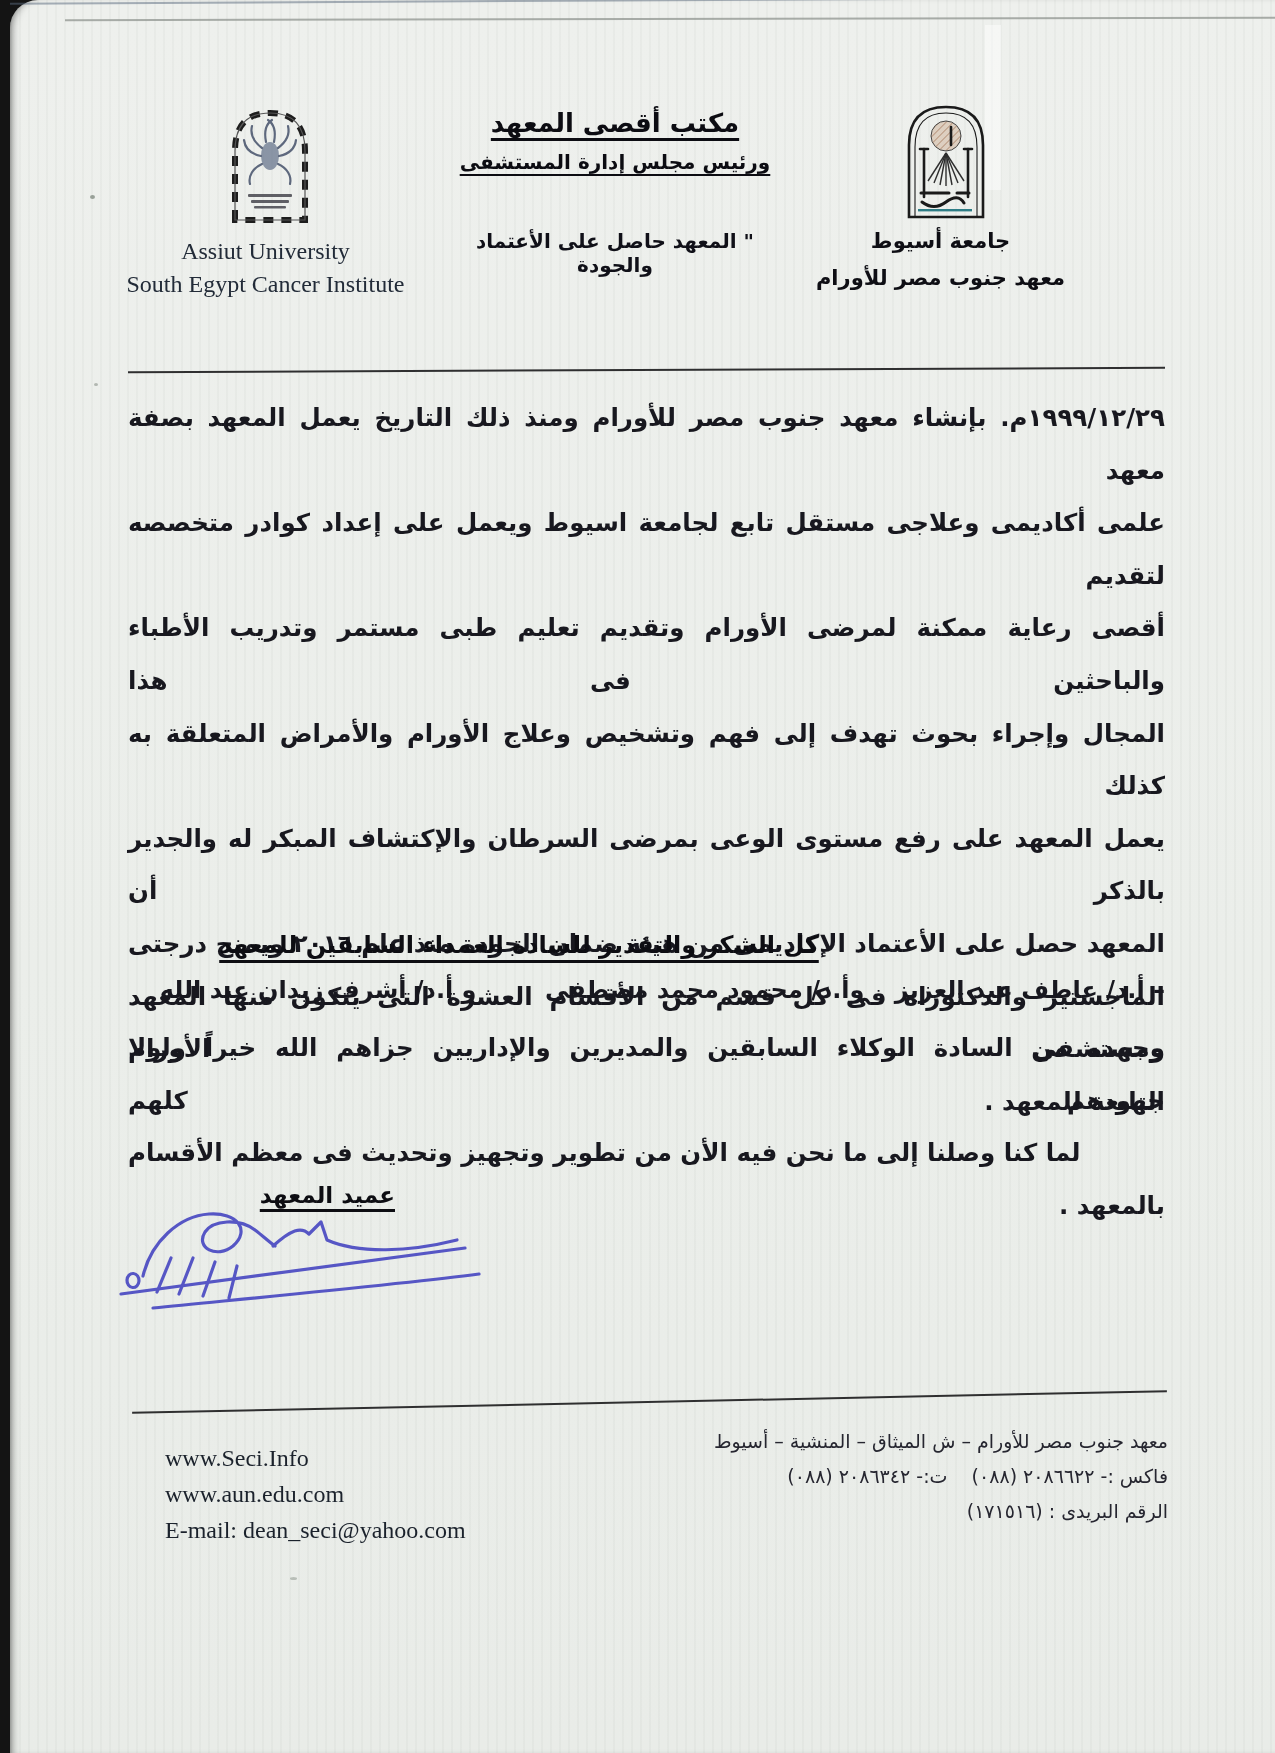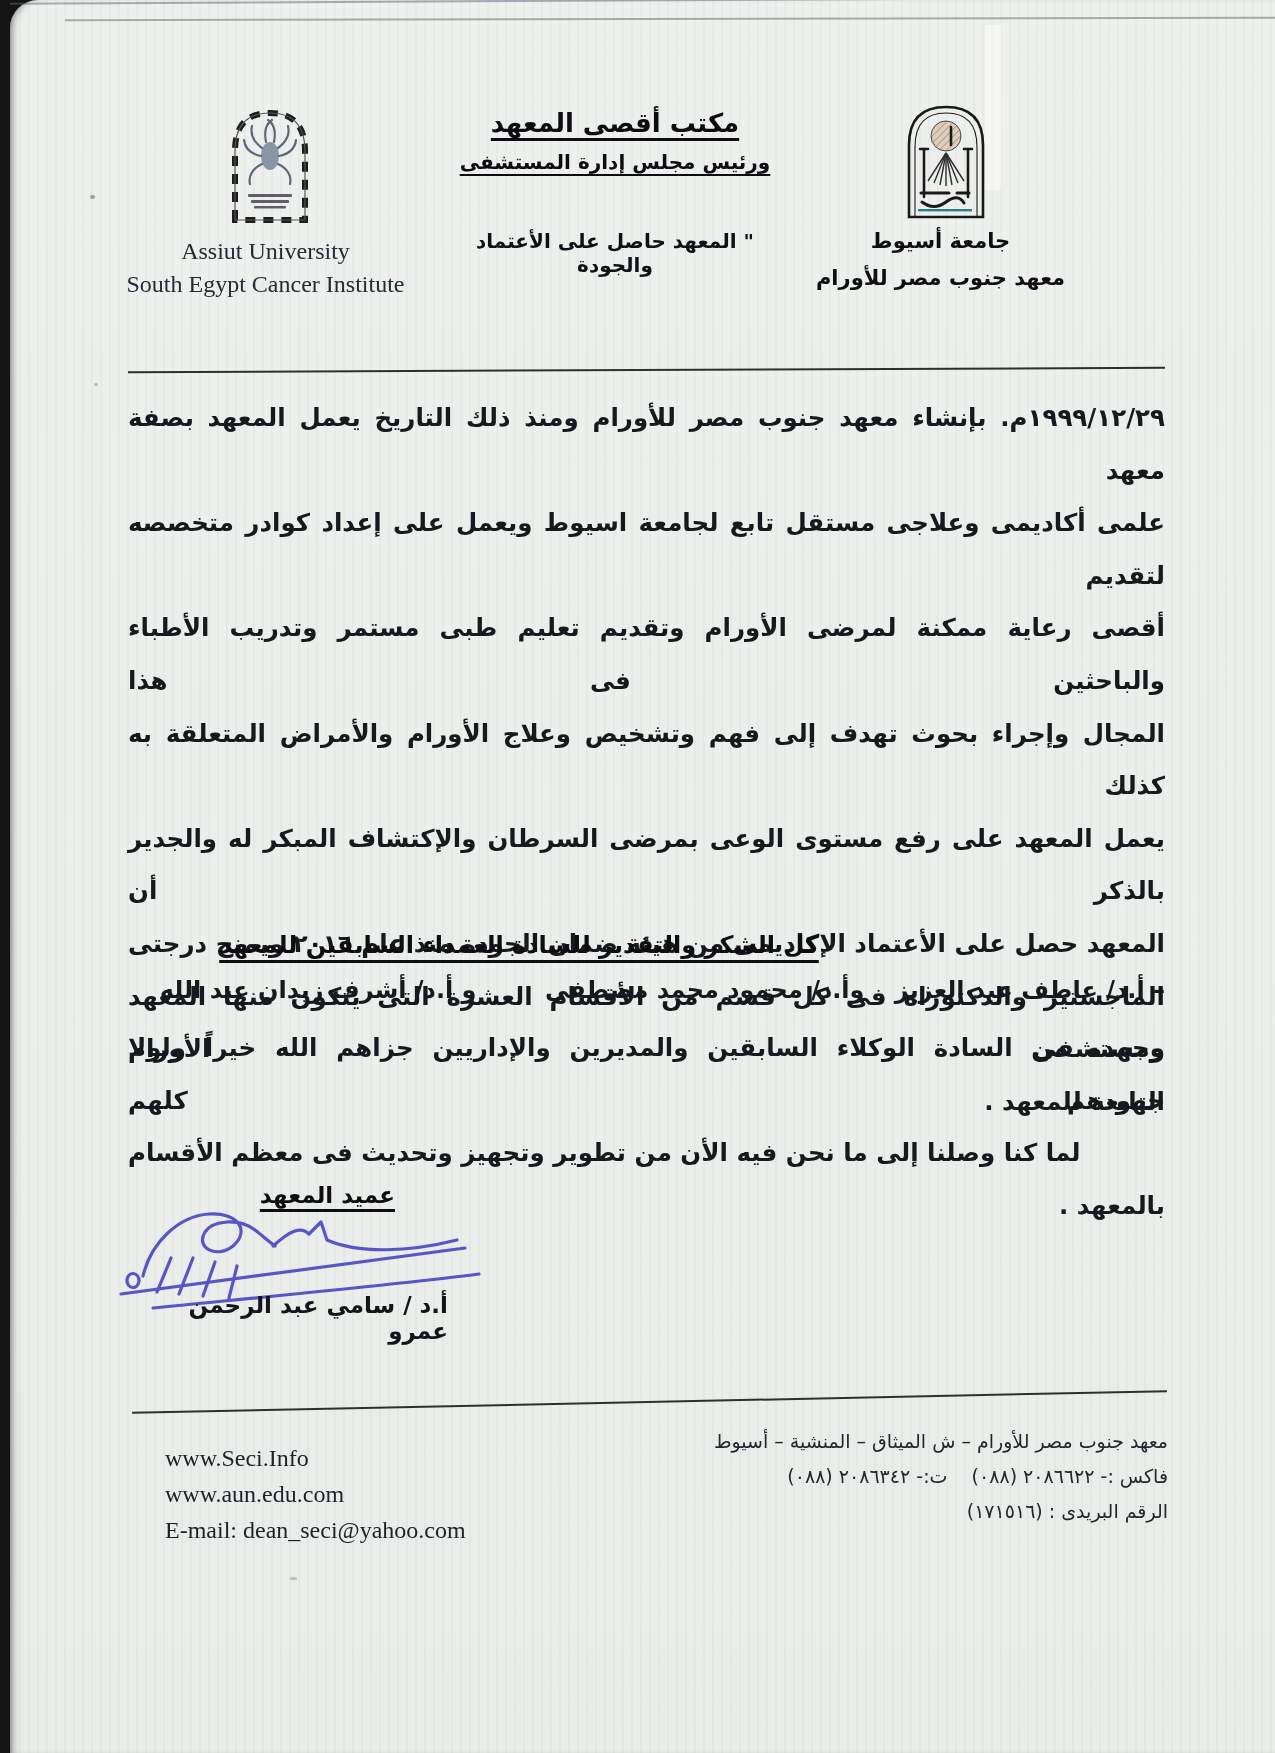--- a/index.html
+++ b/index.html
@@ -185,21 +185,20 @@
           <path d="M40,112 C140,102 290,88 366,78"></path>
           <path d="M14,84 a6,7 0 1 0 12,1 a6,7 0 1 0 -12,-1"></path>
           <path d="M44,96 L58,62"></path>
           <path d="M66,98 L80,62"></path>
           <path d="M90,100 L102,66"></path>
           <path d="M116,102 L124,70"></path>
         </g>
       </svg>
     </span>
 
-    <div class="dean-name">أ.د / سامي عبد الرحمن عمرو</div>
 
     <div class="rule rule-footer"></div>
 
     <div class="footer-left">
       <div>www.Seci.Info</div>
       <div>www.aun.edu.com</div>
       <div>E-mail: dean_seci@yahoo.com</div>
     </div>
 
     <div class="footer-right">

